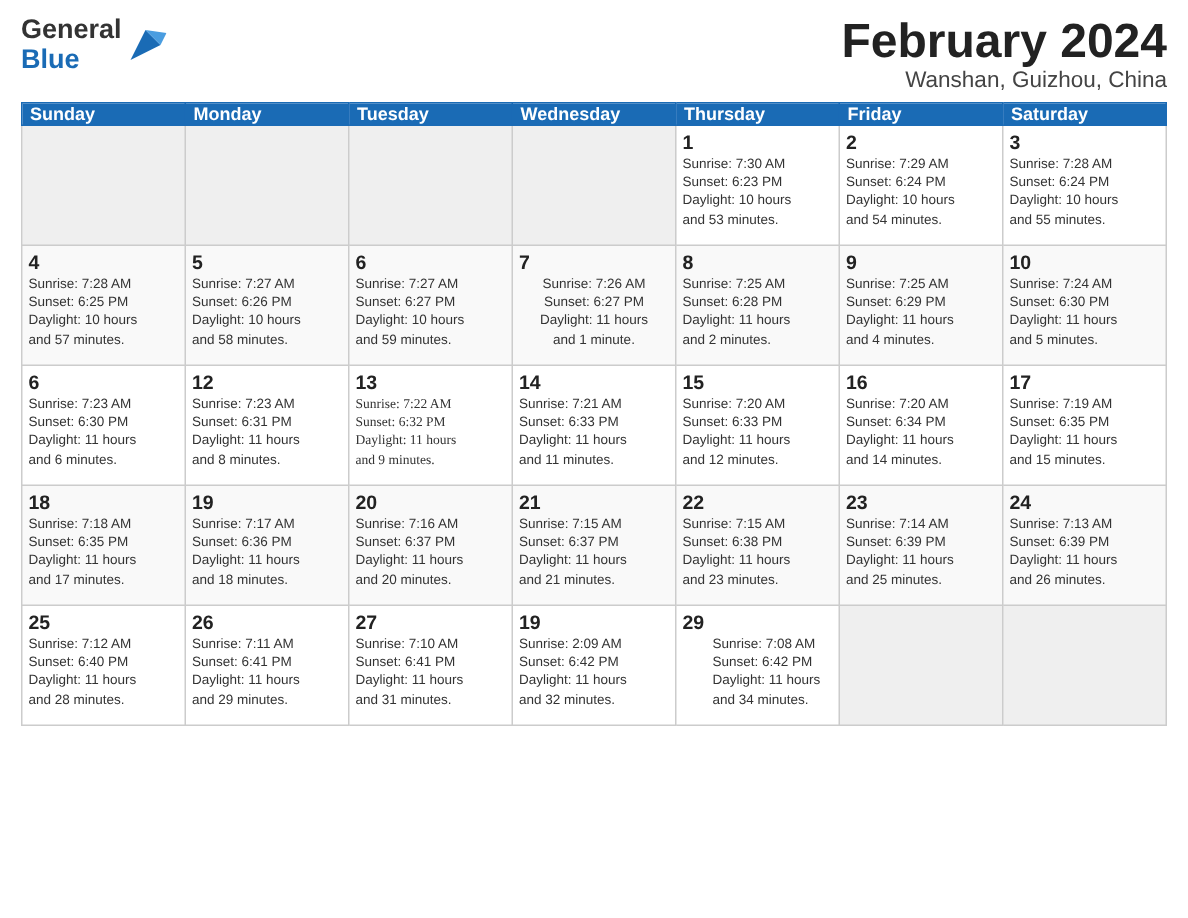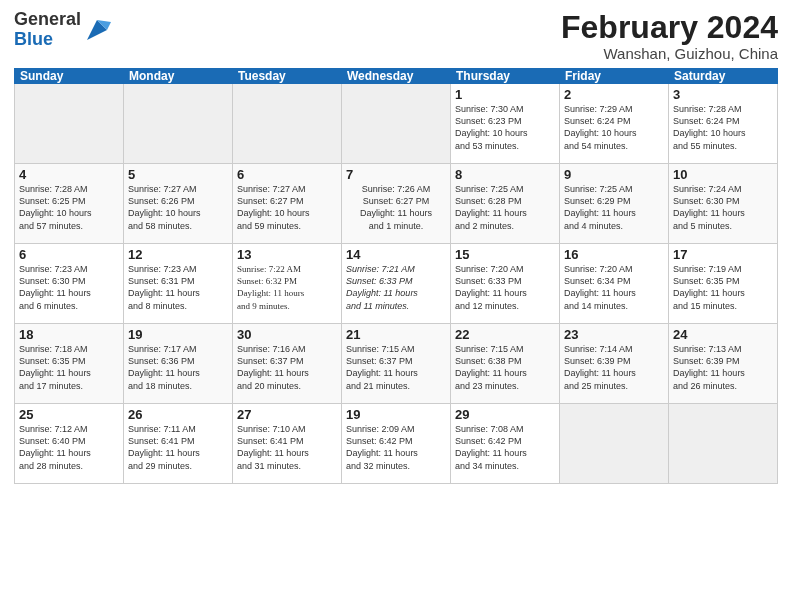--- a/index.html
+++ b/index.html
@@ -227,21 +227,21 @@
           </td>
           <td>
             <span class="day-num">13</span>
             <div class="day-info" style="white-space: pre-line; font-family: Liberation Serif, serif;">Sunrise: 7:22 AM
 Sunset: 6:32 PM
 Daylight: 11 hours
 and 9 minutes.</div>
           </td>
           <td>
             <span class="day-num">14</span>
-            <div class="day-info" style="white-space: pre-line; font-style: italic;">Sunrise: 7:21 AM
+            <div class="day-info" style="white-space: pre-line;">Sunrise: 7:21 AM
 Sunset: 6:33 PM
 Daylight: 11 hours
 and 11 minutes.</div>
           </td>
           <td>
             <span class="day-num">15</span>
             <div class="day-info" style="white-space: pre-line;">Sunrise: 7:20 AM
 Sunset: 6:33 PM
 Daylight: 11 hours
 and 12 minutes.</div>
@@ -270,21 +270,21 @@
 and 17 minutes.</div>
           </td>
           <td>
             <span class="day-num">19</span>
             <div class="day-info" style="white-space: pre-line;">Sunrise: 7:17 AM
 Sunset: 6:36 PM
 Daylight: 11 hours
 and 18 minutes.</div>
           </td>
           <td>
-            <span class="day-num">30</span>
+            <span class="day-num">20</span>
             <div class="day-info" style="white-space: pre-line;">Sunrise: 7:16 AM
 Sunset: 6:37 PM
 Daylight: 11 hours
 and 20 minutes.</div>
           </td>
           <td>
             <span class="day-num">21</span>
             <div class="day-info" style="white-space: pre-line;">Sunrise: 7:15 AM
 Sunset: 6:37 PM
 Daylight: 11 hours
@@ -336,21 +336,21 @@
           </td>
           <td>
             <span class="day-num">19</span>
             <div class="day-info" style="white-space: pre-line;">Sunrise: 2:09 AM
 Sunset: 6:42 PM
 Daylight: 11 hours
 and 32 minutes.</div>
           </td>
           <td>
             <span class="day-num">29</span>
-            <div class="day-info" style="white-space: pre-line;">Sunrise: 7:08 AM
+            <div class="day-info" style="white-space: pre-line; margin-left: 20px;">Sunrise: 7:08 AM
 Sunset: 6:42 PM
 Daylight: 11 hours
 and 34 minutes.</div>
           </td>
           <td class="empty"></td>
           <td class="empty"></td>
         </tr>
       </tbody>
   </table>
 </div>

